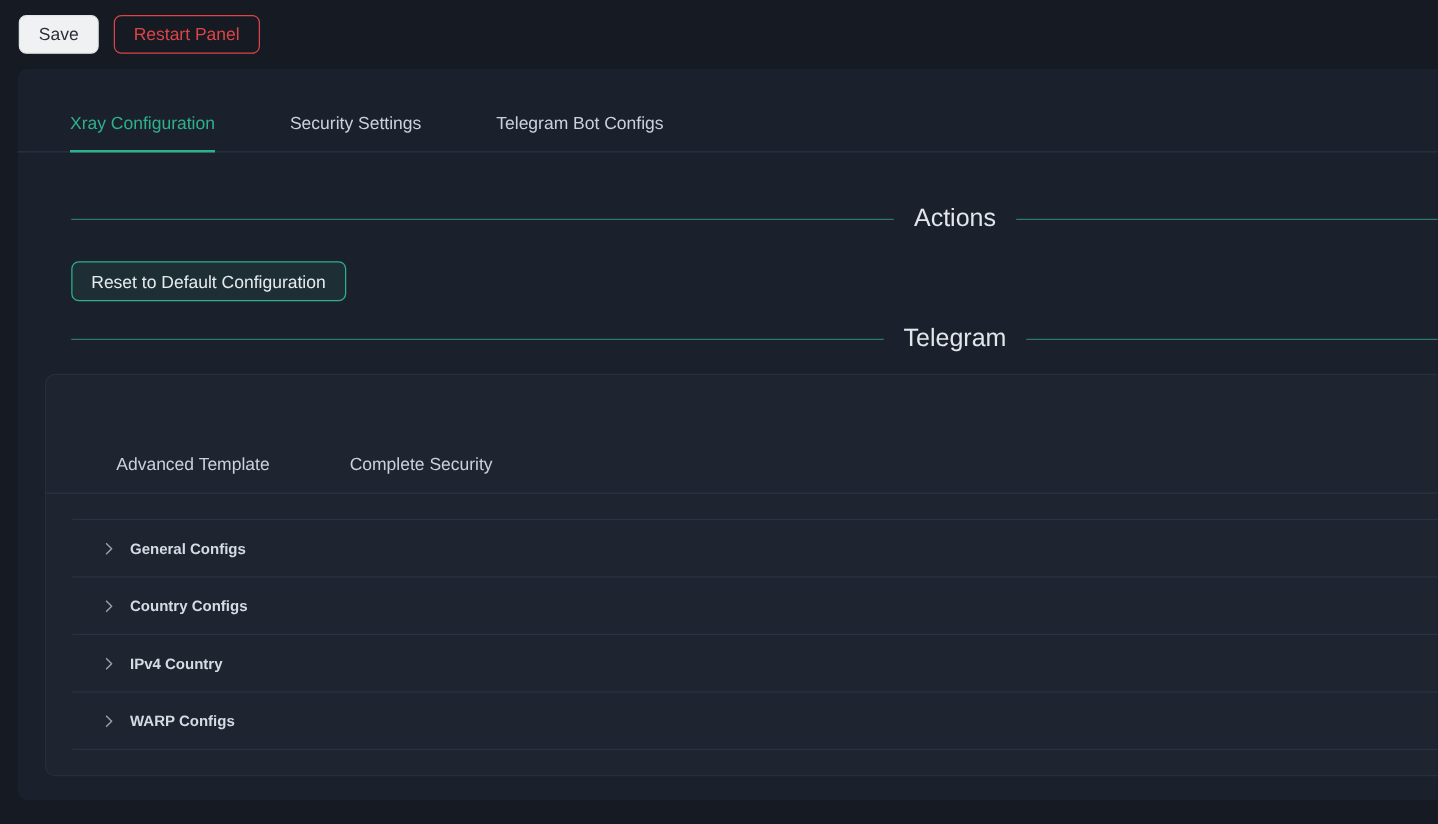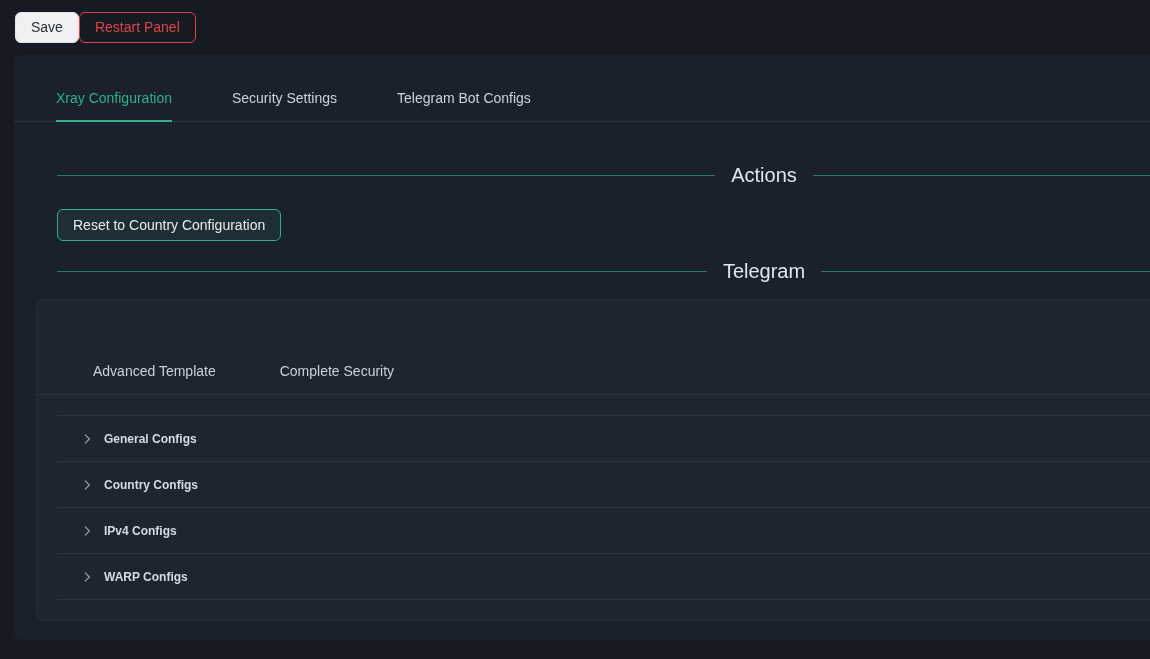--- a/index.html
+++ b/index.html
@@ -15,21 +15,21 @@
   }
   *{box-sizing:border-box;}
   html,body{margin:0;padding:0;}
   body{
     width:1150px;height:659px;overflow:hidden;
     background:var(--page-bg);
     font-family:"Liberation Sans", sans-serif;
     color:var(--text);
   }
   
-  .toolbar{display:flex;align-items:center;padding:12px 15px;height:55px;}
+  .toolbar{display:flex;align-items:center;gap:12px;padding:12px 15px;height:55px;}
   .btn{font-family:"Liberation Sans",sans-serif;font-size:14px;height:31px;padding:0 15px;border-radius:6px;cursor:pointer;line-height:29px;}
   .btn-save{background:#f0f1f2;color:#2a2f36;border:1px solid #e3e5e8;}
   .btn-restart{background:transparent;color:var(--danger);border:1px solid var(--danger);}
   
   .card{margin-left:14px;width:1457px;height:585px;background:var(--card-bg);border-radius:8px;}
   
   .tabs{display:flex;border-bottom:1px solid var(--border);}
   .main-tabs{gap:60px;padding:32px 0 0 42px;}
   .template-tabs{gap:64px;padding:60px 0 0 56px;}
   .tab{font-size:14px;line-height:22px;color:#ccd1d9;padding-bottom:11px;border-bottom:2px solid transparent;margin-bottom:-1px;cursor:pointer;white-space:nowrap;}
@@ -67,21 +67,21 @@
     <div class="tab">Telegram Bot Configs</div>
   </div>
 
   <div class="section">
     <div class="divider actions">
       <span class="line"></span>
       <span class="divider-text">Actions</span>
       <span class="line"></span>
     </div>
 
-    <button class="btn-reset">Reset to Country Configuration</button>
+    <button class="btn-reset">Reset to Default Configuration</button>
 
     <div class="divider templates">
       <span class="line"></span>
       <span class="divider-text">Telegram</span>
       <span class="line"></span>
     </div>
   </div>
 
   <div class="inner-card">
 
@@ -106,21 +106,21 @@
             </svg>
         </span>
         <span class="acc-label">Country Configs</span>
       </div>
       <div class="acc-item">
         <span class="chev">
           <svg viewBox="0 0 24 24" width="14" height="14">
               <polyline points="9 5 16 12 9 19"></polyline>
             </svg>
         </span>
-        <span class="acc-label">IPv4 Configs</span>
+        <span class="acc-label">IPv4 Country</span>
       </div>
       <div class="acc-item">
         <span class="chev">
           <svg viewBox="0 0 24 24" width="14" height="14">
               <polyline points="9 5 16 12 9 19"></polyline>
             </svg>
         </span>
         <span class="acc-label">WARP Configs</span>
       </div>
     </div>

